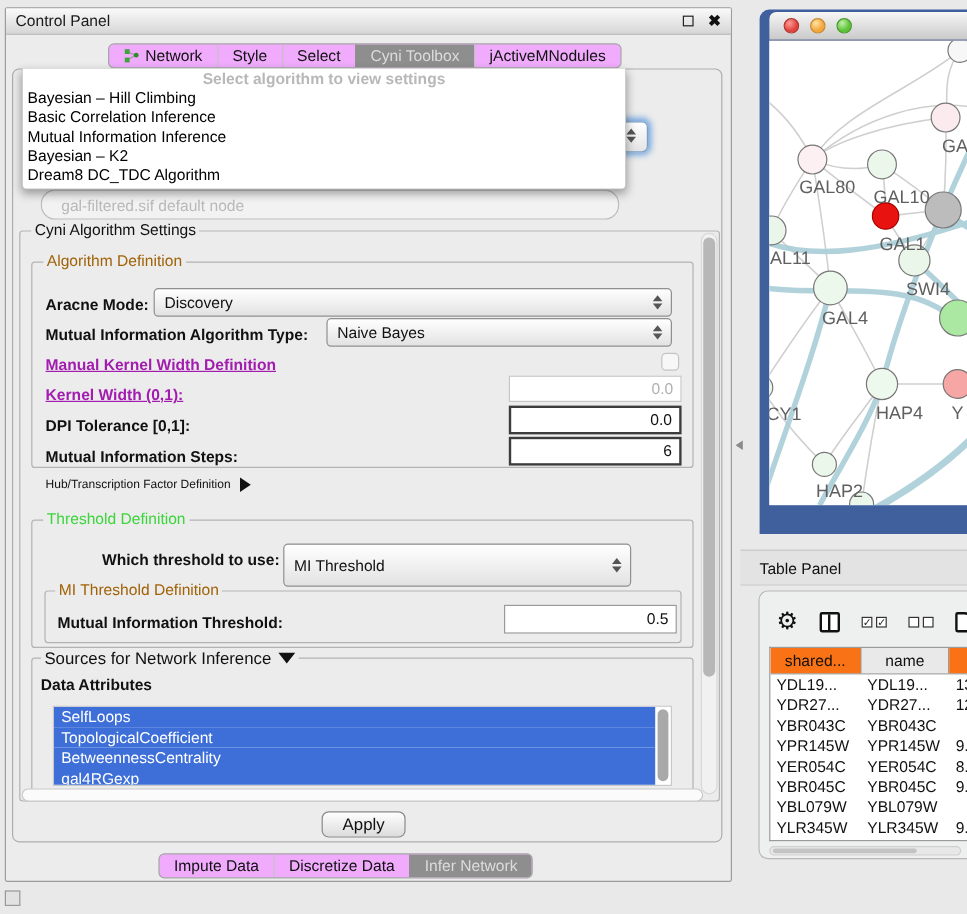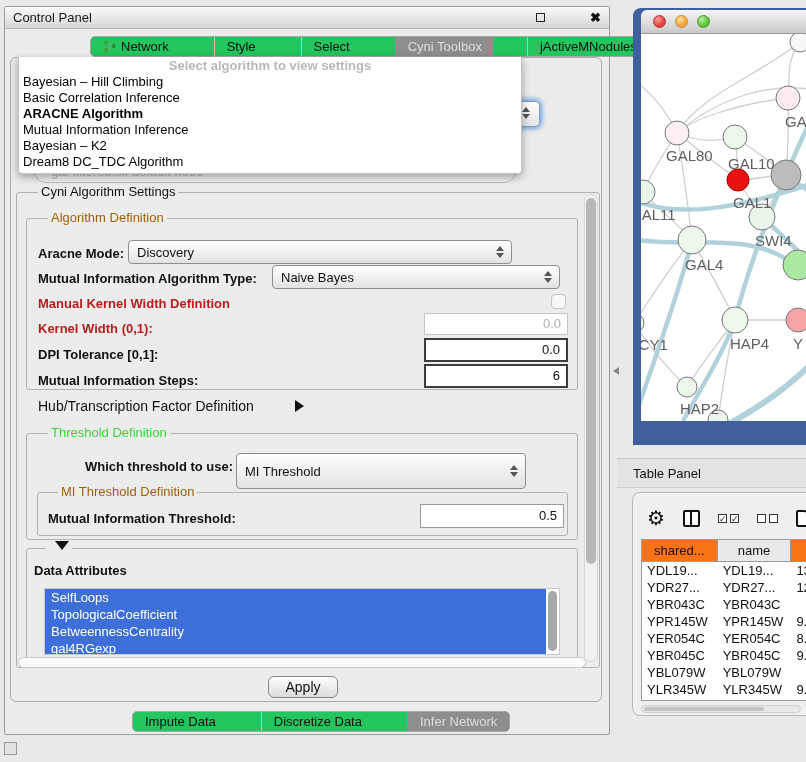--- a/index.html
+++ b/index.html
@@ -3,35 +3,35 @@
 <meta charset="utf-8">
 <style>
   * { margin:0; padding:0; box-sizing:border-box; }
   html,body { width:806px; height:762px; }
   body {
     position:relative; overflow:hidden;
     background:#e9e9e9;
     font-family:"Liberation Sans", sans-serif;
     font-size:13px; color:#111;
   }
-  .abs { position:absolute;gap:33px; }
+  .abs { position:absolute; }
 
   
   #control-panel { left:4px; top:6px; width:606px; height:729px;
     background:#ececec; border:1px solid #9c9c9c; border-radius:2px; }
   #cp-titlebar { left:5px; top:7px; width:604px; height:22px;
     background:linear-gradient(#fafafa,#d6d6d6); border-bottom:1px solid #b5b5b5;
     display:flex; align-items:center; padding:0 8px; }
   #cp-title { flex:1; color:#1a1a1a; }
   .float-box { width:9px; height:9px; border:1.5px solid #222; margin-right:12px; }
   .close-x { font-weight:bold; font-size:13px; color:#111; }
 
   
   .tabstrip { display:flex; border:1px solid #a6a6a6; border-radius:5px;
-    background:#22c55e; overflow:hidden; height:21px; }
+    background:#f0abfc; overflow:hidden; height:21px; }
   .tab { display:flex; align-items:center; padding:0 12px; border-left:1px solid #c2c2c2;
     color:#111; white-space:nowrap; }
   .tab:first-child { border-left:none; }
   .tab.selected { background:#8e8e8e; color:#dcdcdc; border-left-color:#8e8e8e; }
   #top-tabs { left:90px; top:36px; }
   #bottom-tabs { left:132px; top:711px; }
 
   .net-icon { width:13px; height:13px; margin-right:5px; }
 
   
@@ -51,27 +51,27 @@
     background:#fff; border:1px solid #c4c4c4; border-top:none;
     border-radius:0 0 4px 4px; box-shadow:0 3px 8px rgba(0,0,0,.35);
     padding-bottom:3px; }
   #algo-hint { text-align:center; color:#b8b8b8; line-height:17px;font-weight:bold; }
   .algo-item { line-height:16px; padding-left:4px; color:#000; }
   .algo-item.selected { font-weight:bold; }
 
   
   .group { border:1px solid #b3b3b3; border-radius:3px; }
   .group-label { position:absolute; padding:0 3px; background:#ececec;
-    line-height:14px; white-space:nowrap;margin-left:12px; }
+    line-height:14px; white-space:nowrap; }
   .lbl-blue { color:#a16207; }
   .lbl-green { color:#3bd53b; }
 
   .form-label { white-space:nowrap; }
   .bold { font-weight:bold; }
-  .gray { color:#b91c1c; }
+  .gray { color:#a21caf;text-decoration:underline; }
 
   .combo { border:1px solid #8f8f8f; border-radius:4px;
     background:linear-gradient(#ffffff,#e2e2e2);
     display:flex; align-items:center; padding-left:8px; }
   .combo .val { flex:1; }
   .stepper { width:16px; display:flex; flex-direction:column; align-items:center;
     justify-content:center; gap:2px; margin-right:3px; }
   .tri-up { width:0; height:0; border-left:4px solid transparent; border-right:4px solid transparent;
     border-bottom:5px solid #555; }
   .tri-down { width:0; height:0; border-left:4px solid transparent; border-right:4px solid transparent;
@@ -207,34 +207,33 @@
   </div>
 </div>
 <div class="abs" id="ghost-combo">
   <span>gal-filtered.sif default node</span>
 </div>
 
 <div class="abs" id="algo-dropdown">
   <div id="algo-hint">Select algorithm to view settings</div>
   <div class="algo-item">Bayesian – Hill Climbing</div>
   <div class="algo-item">Basic Correlation Inference</div>
-  <div class="algo-item selected">ARACNE Algorithm</div>
   <div class="algo-item">Mutual Information Inference</div>
   <div class="algo-item">Bayesian – K2</div>
   <div class="algo-item">Dream8 DC_TDC Algorithm</div>
 </div>
 
 <div class="abs group" style="left:16px; top:192px; width:584px; height:476px;"></div>
 <div class="abs group-label" style="left:26px; top:185px;">Cyni Algorithm Settings</div>
 
 <div class="abs group" style="left:26px; top:218px; width:552px; height:172px;"></div>
 <div class="abs group-label lbl-blue" style="left:36px; top:211px;">Algorithm Definition</div>
 
 <div class="abs form-label bold" style="left:38px; top:246px;">Aracne Mode:</div>
-<div class="abs combo" style="left:128px; top:240px; width:384px; height:24px;">
+<div class="abs combo" style="left:128px; top:240px; width:432px; height:24px;">
   <span class="val">Discovery</span>
   <span class="stepper">
       <span class="tri-up"></span>
       <span class="tri-down"></span>
     </span>
 </div>
 
 <div class="abs form-label bold" style="left:38px; top:271px;">Mutual Information Algorithm Type:</div>
 <div class="abs combo" style="left:272px; top:265px; width:288px; height:24px;">
   <span class="val">Naive Bayes</span>
@@ -249,21 +248,21 @@
 
 <div class="abs form-label bold gray" style="left:38px; top:321px;">Kernel Width (0,1):</div>
 <div class="abs field disabled" style="left:424px; top:313px; width:144px; height:22px;">0.0</div>
 
 <div class="abs form-label bold" style="left:38px; top:347px;">DPI Tolerance [0,1]:</div>
 <div class="abs field enabled" style="left:424px; top:338px; width:144px; height:24px;">0.0</div>
 
 <div class="abs form-label bold" style="left:38px; top:373px;">Mutual Information Steps:</div>
 <div class="abs field enabled" style="left:424px; top:364px; width:144px; height:24px;">6</div>
 
-<div class="abs" style="left:38px; top:398px; font-size:14px; display:flex; align-items:center;">
+<div class="abs" style="left:38px; top:398px; font-size:10px; display:flex; align-items:center;">
   <span>Hub/Transcription Factor Definition</span>
   <span class="expander-tri-right"></span>
 </div>
 
 <div class="abs group" style="left:26px; top:433px; width:552px; height:107px;"></div>
 <div class="abs group-label lbl-green" style="left:36px; top:426px;">Threshold Definition</div>
 
 <div class="abs form-label bold" style="left:85px; top:459px;">Which threshold to use:</div>
 <div class="abs combo" style="left:236px; top:453px; width:290px; height:36px;">
   <span class="val">MI Threshold</span>
@@ -274,20 +273,21 @@
 </div>
 
 <div class="abs group" style="left:37px; top:492px; width:531px; height:44px;"></div>
 <div class="abs group-label lbl-blue" style="left:46px; top:485px; background:#ececec;">MI Threshold Definition</div>
 
 <div class="abs form-label bold" style="left:48px; top:511px;">Mutual Information Threshold:</div>
 <div class="abs field soft" style="left:420px; top:504px; width:144px; height:24px; line-height:22px;">0.5</div>
 
 <div class="abs group" style="left:26px; top:548px; width:552px; height:114px;"></div>
 <div class="abs group-label" style="left:34px; top:541px; font-size:14px; display:flex; align-items:center;">
+  <span>Sources for Network Inference</span>
   <span class="expander-tri-down"></span>
 </div>
 <div class="abs form-label bold" style="left:34px; top:563px;">Data Attributes</div>
 
 <div class="abs" id="attr-list">
   <div class="attr-item">SelfLoops</div>
   <div class="attr-item">TopologicalCoefficient</div>
   <div class="attr-item">BetweennessCentrality</div>
   <div class="attr-item">gal4RGexp</div>
   <div id="attr-scroll"></div>

